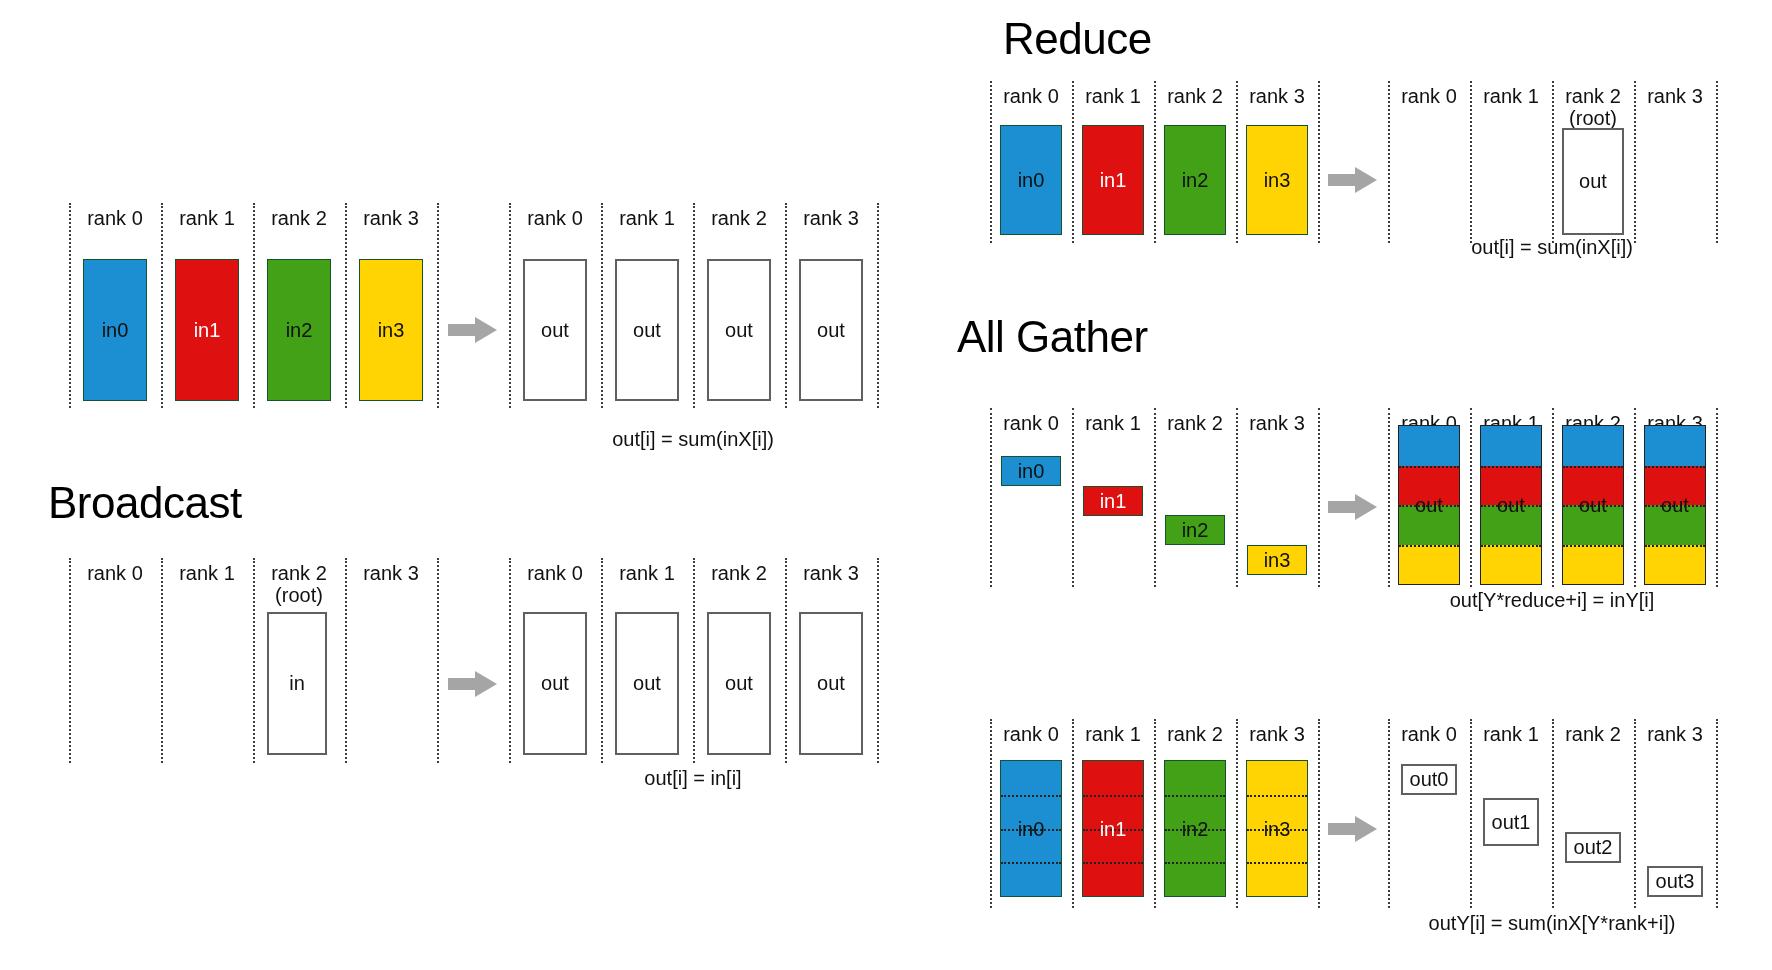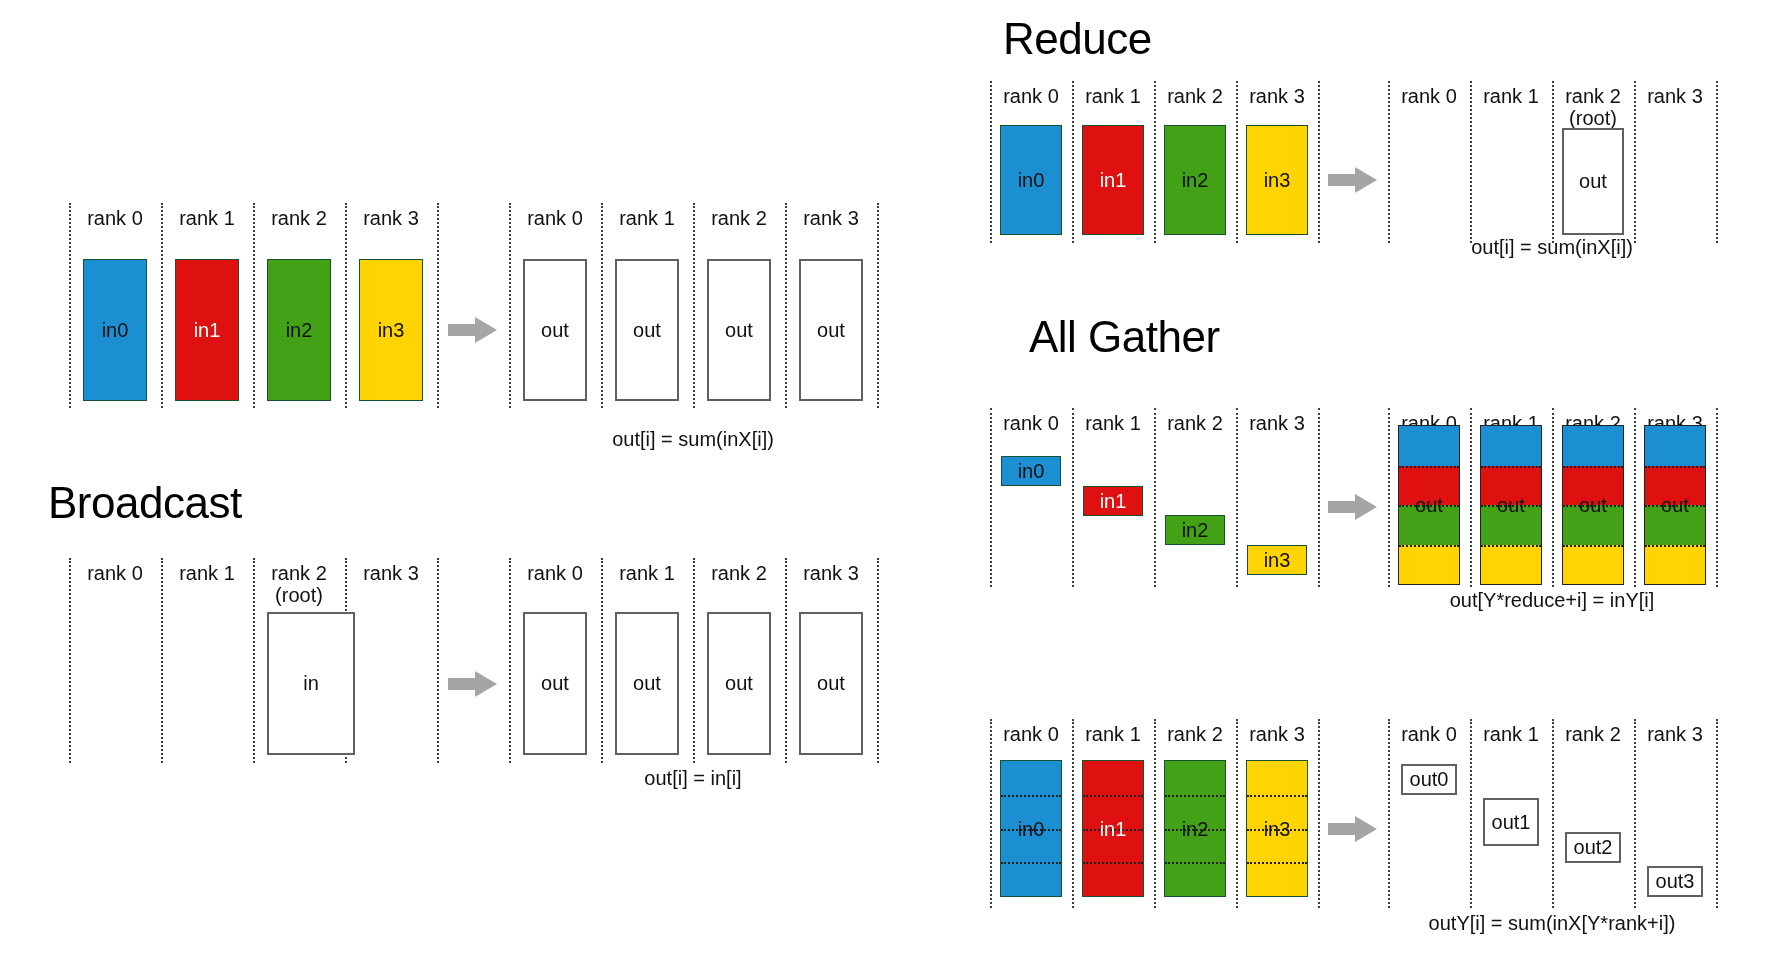--- a/index.html
+++ b/index.html
@@ -138,21 +138,21 @@
     </div>
     <div class="rank-label" style="left: 587px; top: 562px;">
       <div>rank 1</div>
     </div>
     <div class="rank-label" style="left: 679px; top: 562px;">
       <div>rank 2</div>
     </div>
     <div class="rank-label" style="left: 771px; top: 562px;">
       <div>rank 3</div>
     </div>
-    <div class="obox" style="left: 267px; top: 612px; width: 88px; height: 143px; background: rgb(255, 255, 255); color: rgb(17, 17, 17);">
+    <div class="obox" style="left: 267px; top: 612px; width: 60px; height: 143px; background: rgb(255, 255, 255); color: rgb(17, 17, 17);">
       <span>in</span>
     </div>
     <div class="obox" style="left: 523px; top: 612px; width: 64px; height: 143px; background: rgb(255, 255, 255); color: rgb(17, 17, 17);">
       <span>out</span>
     </div>
     <div class="obox" style="left: 615px; top: 612px; width: 64px; height: 143px; background: rgb(255, 255, 255); color: rgb(17, 17, 17);">
       <span>out</span>
     </div>
     <div class="obox" style="left: 707px; top: 612px; width: 64px; height: 143px; background: rgb(255, 255, 255); color: rgb(17, 17, 17);">
       <span>out</span>
@@ -212,21 +212,21 @@
     <div class="cbox" style="left: 1246px; top: 125px; width: 62px; height: 110px; background: rgb(255, 212, 2); color: rgb(17, 17, 17);">
       <div class="overlabel" style="color: rgb(17, 17, 17);">in3</div>
     </div>
     <div class="obox" style="left: 1562px; top: 128px; width: 62px; height: 107px; background: rgb(255, 255, 255); color: rgb(17, 17, 17);">
       <span>out</span>
     </div>
     <div class="arrow" style="left: 1328px; top: 165px;"><svg width="50" height="30" viewBox="0 0 50 30">
         <path d="M0 9 H27 V2 L49 15 L27 28 V21 H0 Z" fill="#a5a5a5"></path>
       </svg></div>
     <div class="caption" style="left: 1552px; top: 236px;">out[i] = sum(inX[i])</div>
-    <div class="title" style="left: 1029px; top: 314px;">All Gather</div>
+    <div class="title" style="left: 957px; top: 314px;">All Gather</div>
     <div class="dash" style="left: 990px; top: 408px; height: 179px;"></div>
     <div class="dash" style="left: 1072px; top: 408px; height: 179px;"></div>
     <div class="dash" style="left: 1154px; top: 408px; height: 179px;"></div>
     <div class="dash" style="left: 1236px; top: 408px; height: 179px;"></div>
     <div class="dash" style="left: 1318px; top: 408px; height: 179px;"></div>
     <div class="dash" style="left: 1388px; top: 408px; height: 179px;"></div>
     <div class="dash" style="left: 1470px; top: 408px; height: 179px;"></div>
     <div class="dash" style="left: 1552px; top: 408px; height: 179px;"></div>
     <div class="dash" style="left: 1634px; top: 408px; height: 179px;"></div>
     <div class="dash" style="left: 1716px; top: 408px; height: 179px;"></div>

